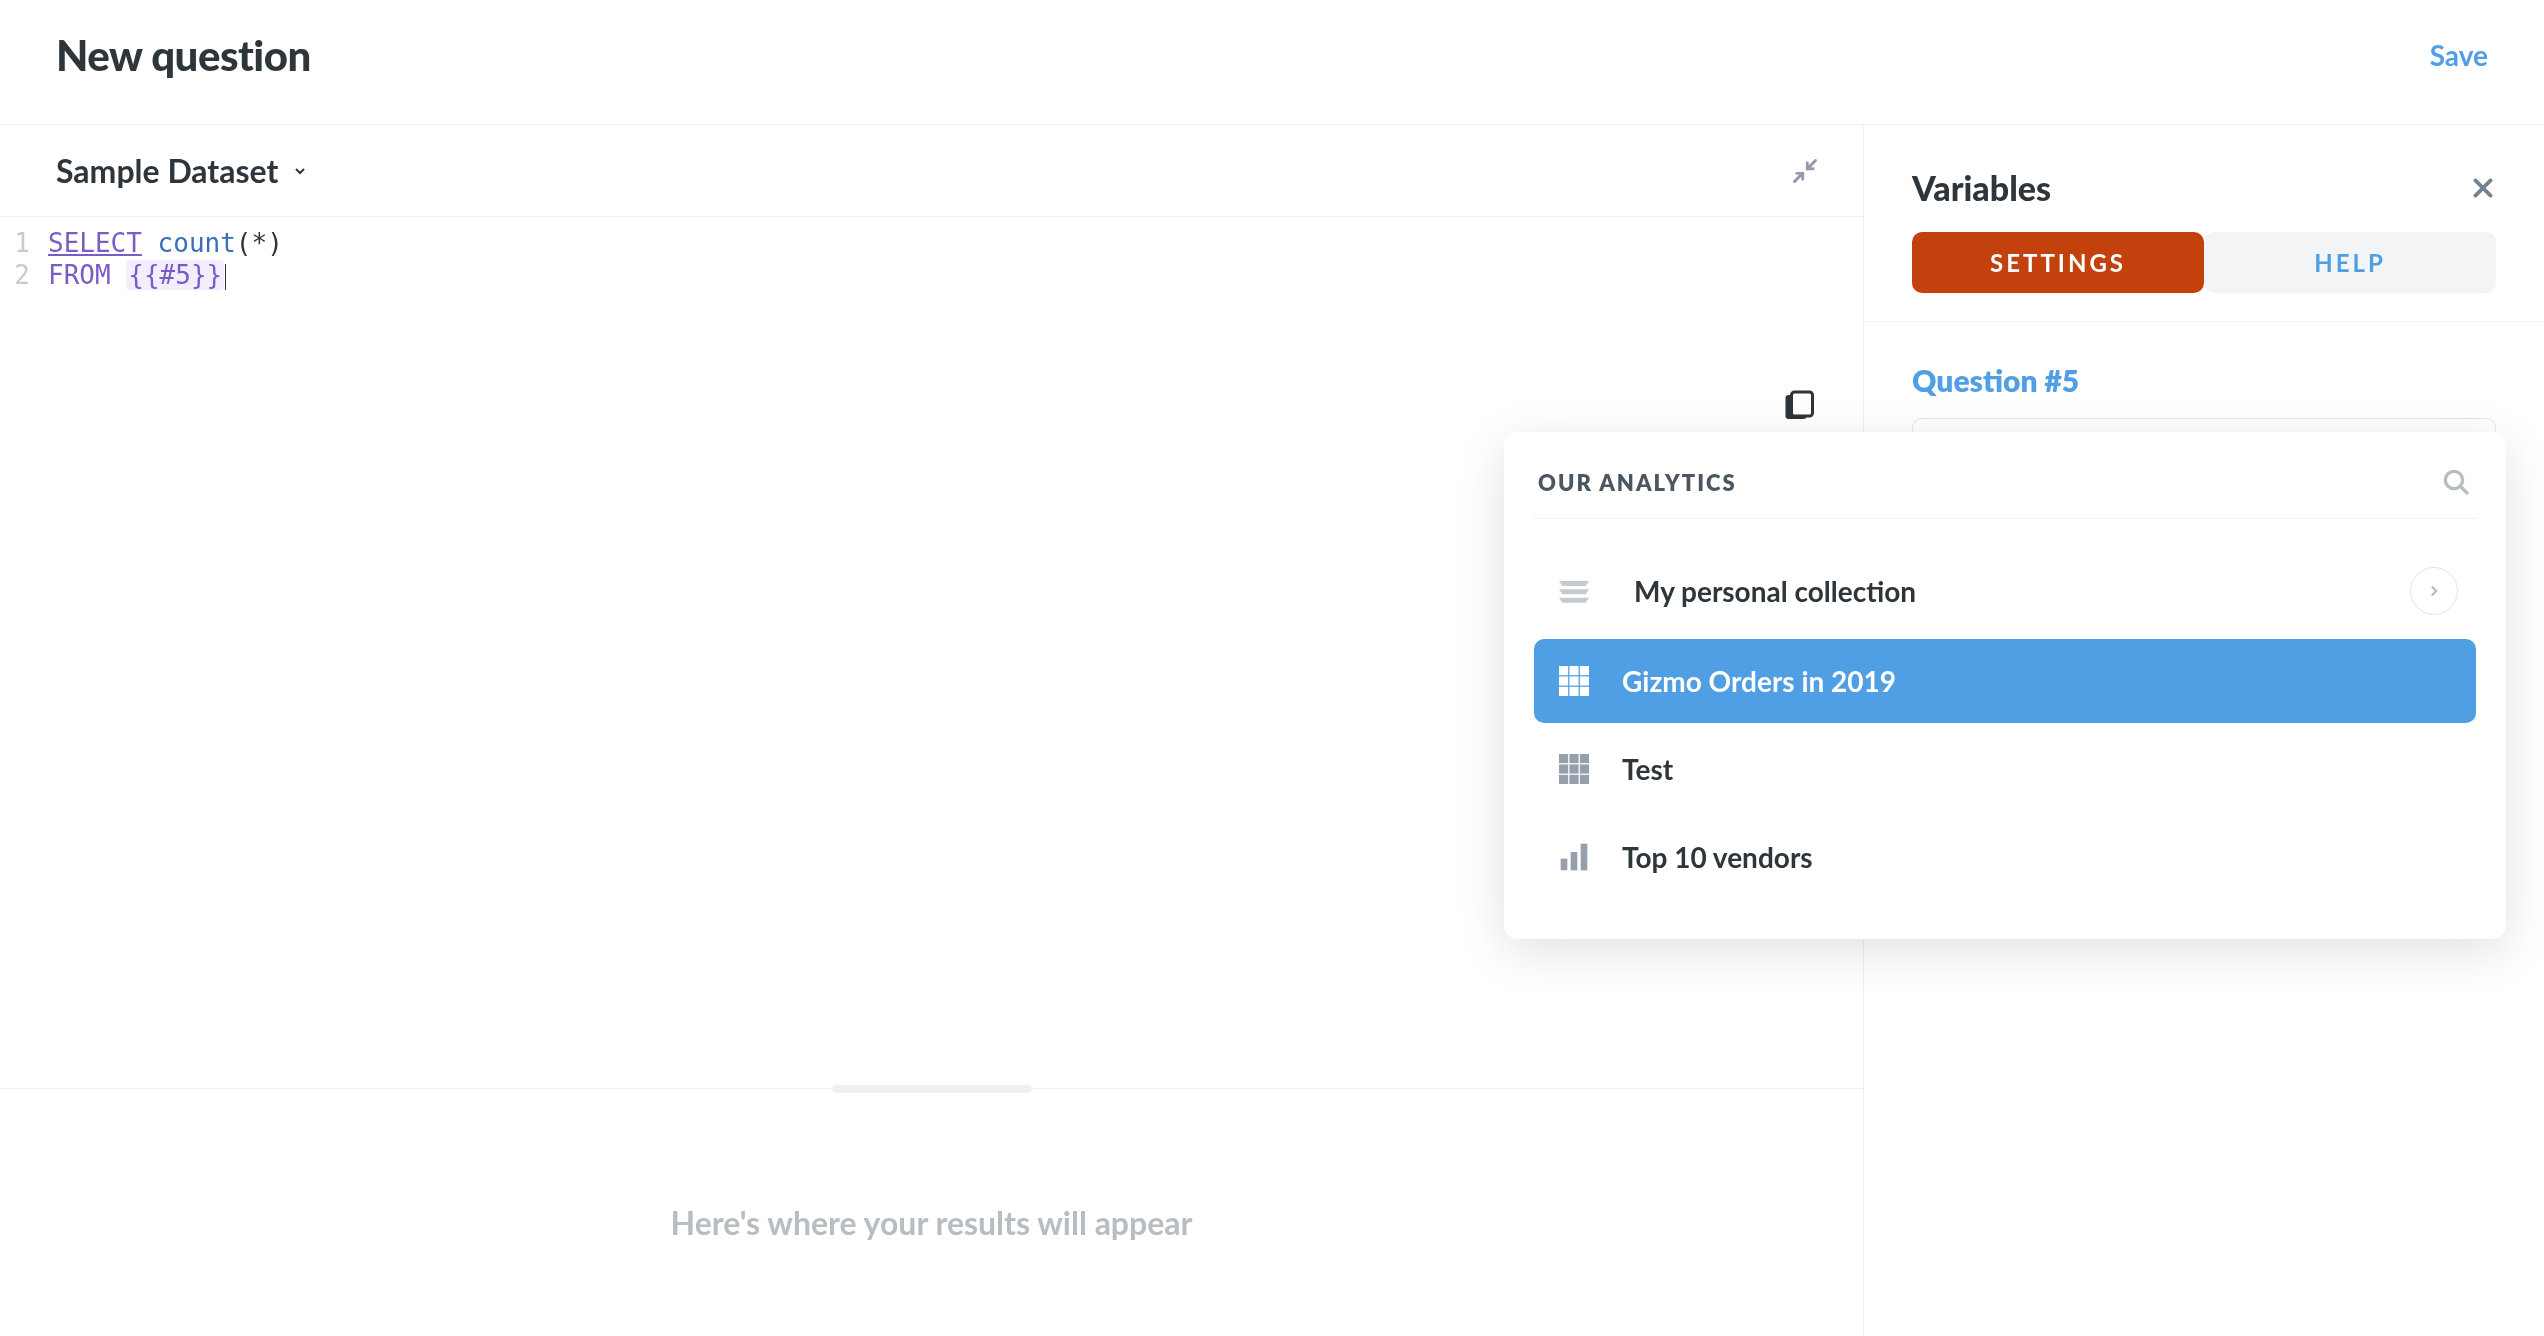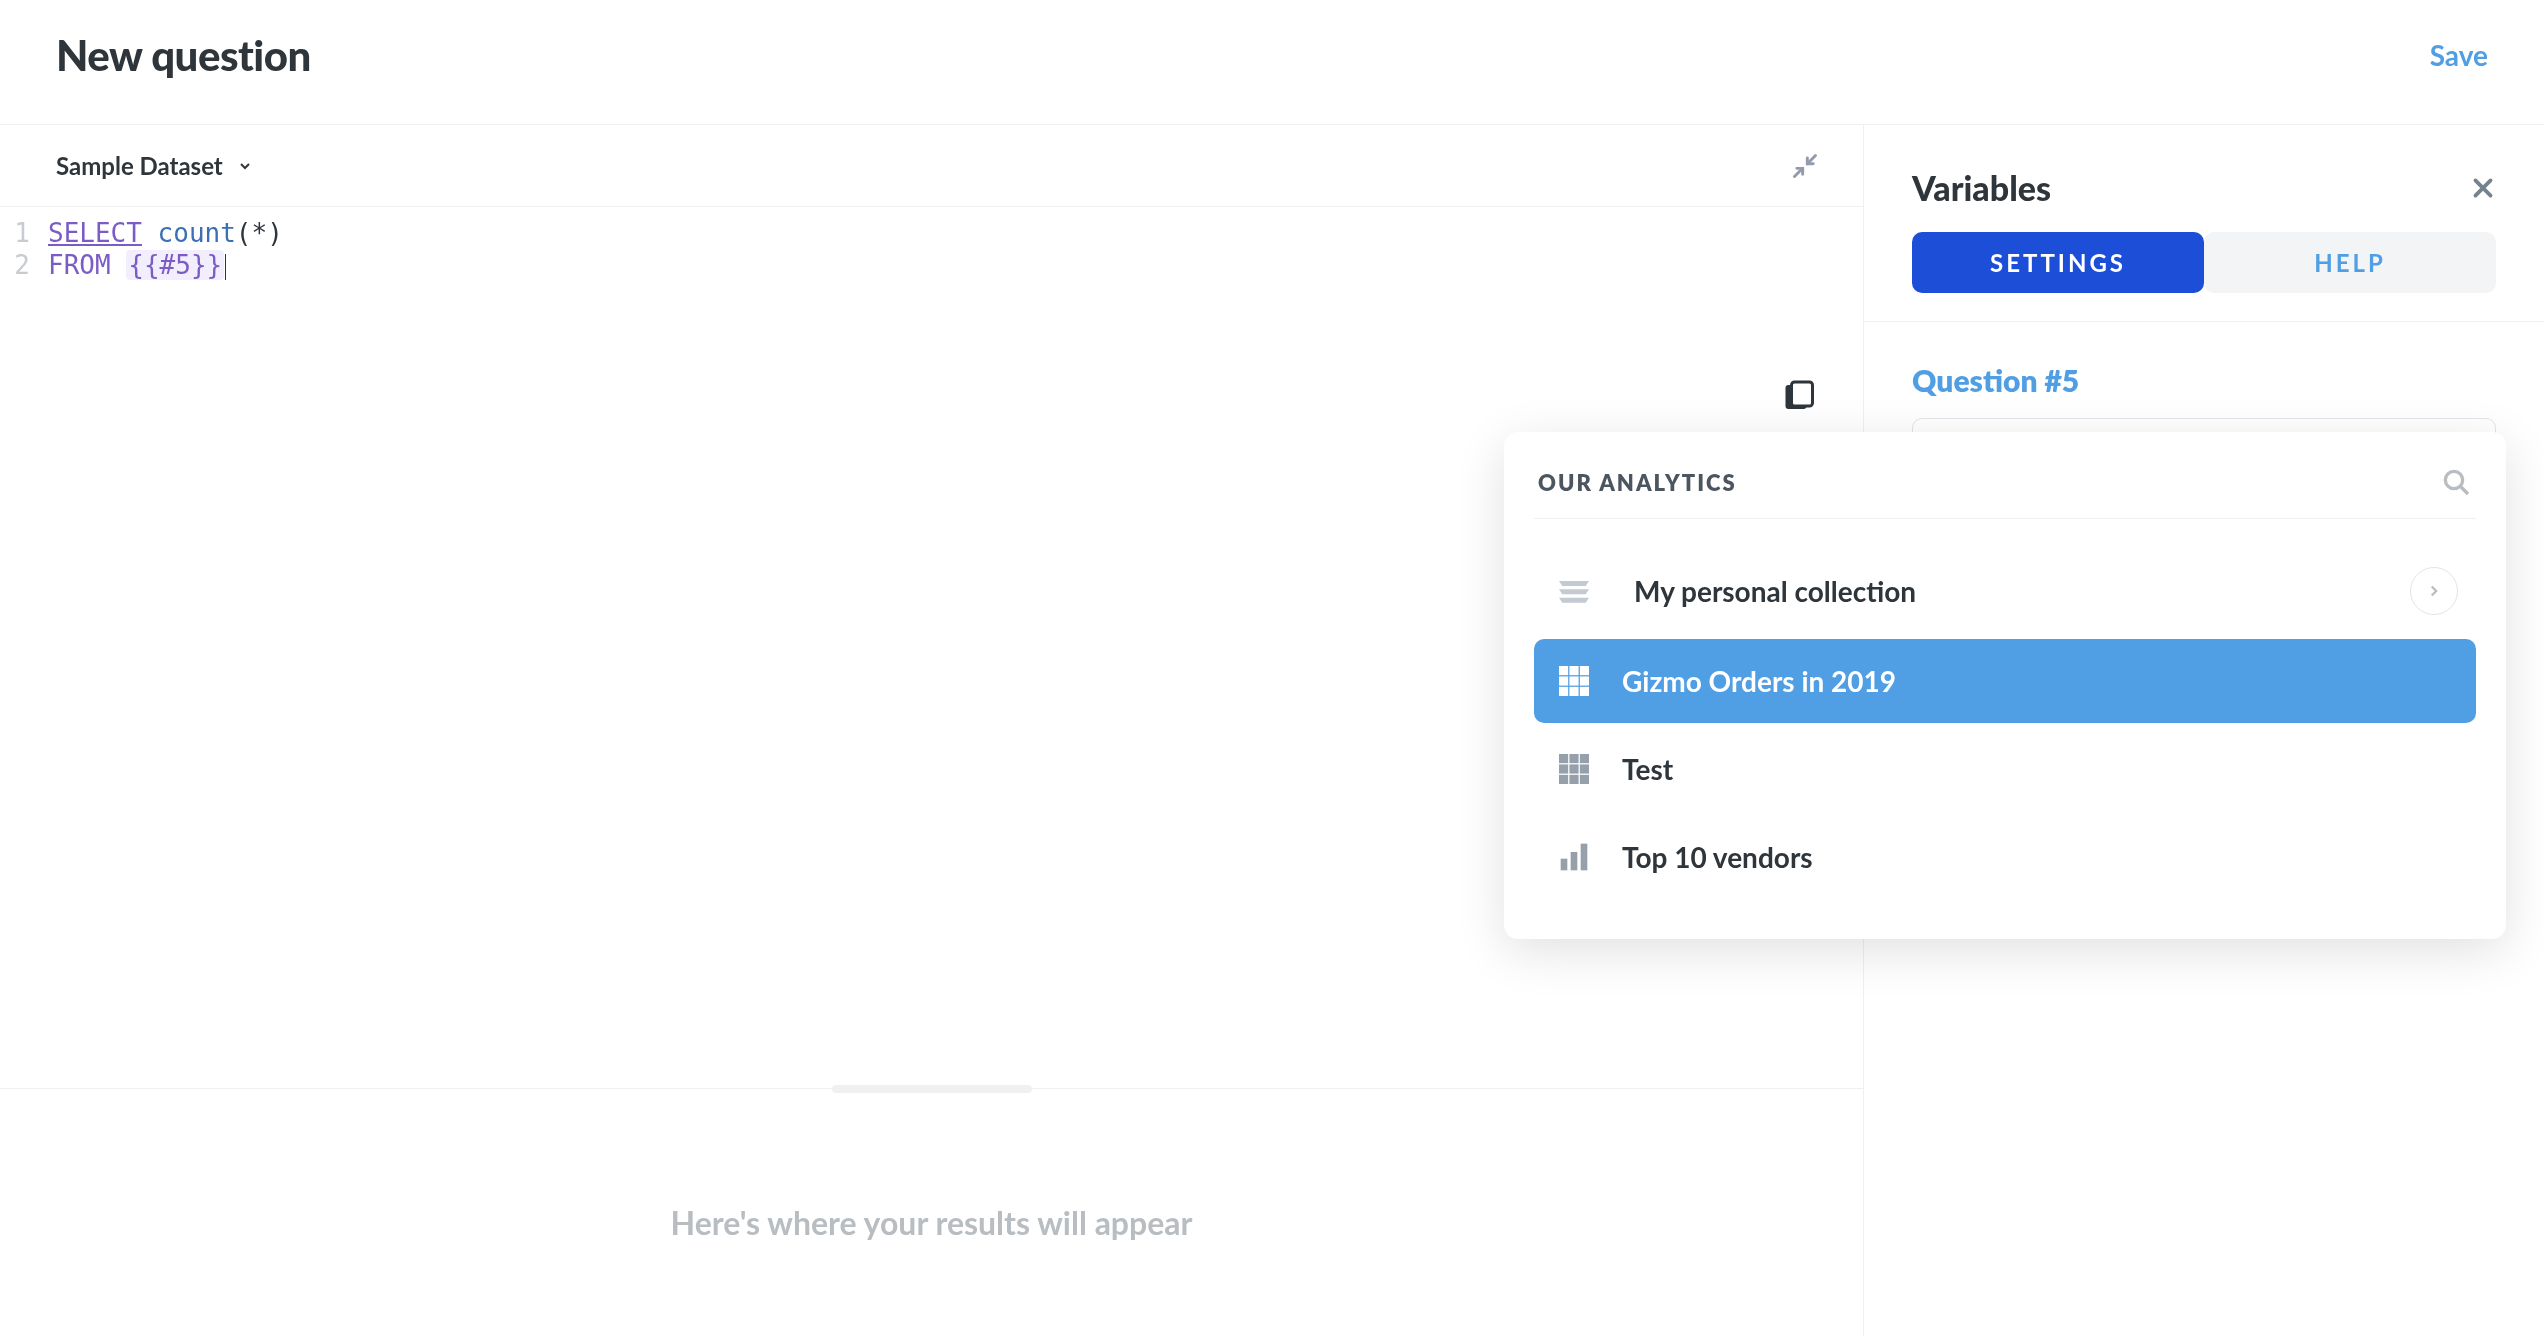--- a/index.html
+++ b/index.html
@@ -54,21 +54,21 @@
     display: flex;
     align-items: center;
     justify-content: space-between;
     padding: 26px 44px 26px 56px;
     border-bottom: 1px solid #eef0f1;
   }
   .dataset-picker {
     display: flex;
     align-items: center;
     gap: 14px;
-    font-size: 24px;
+    font-size: 32px;
     font-weight: 700;
     cursor: pointer;
   }
   .chev-down {
     width: 16px; height: 16px;
   }
   .contract-icon {
     cursor: pointer;
     color: #949aab;
     font-size: 28px;
@@ -152,21 +152,21 @@
     border-bottom: 1px solid #eef0f1;
   }
   .tab {
     flex:1; text-align:center;
     padding: 16px 0;
     font-size: 24px; font-weight:700;
     letter-spacing: 3px;
     border-radius: 10px;
     cursor:pointer;
   }
-  .tab.active { background:#1d4ed8; color:#fff; }
+  .tab.active { background:#c2410c; color:#fff; }
   .tab.inactive { background:#f2f4f6; color:#509ee3; }
   .var-section {
     padding: 40px 48px 0 48px;
   }
   .var-label {
     color:#509ee3; font-size:30px; font-weight:800; margin-bottom:20px;
   }
   .select-box {
     border:1px solid #e1e5e9; border-radius:10px;
     padding: 18px 24px;

